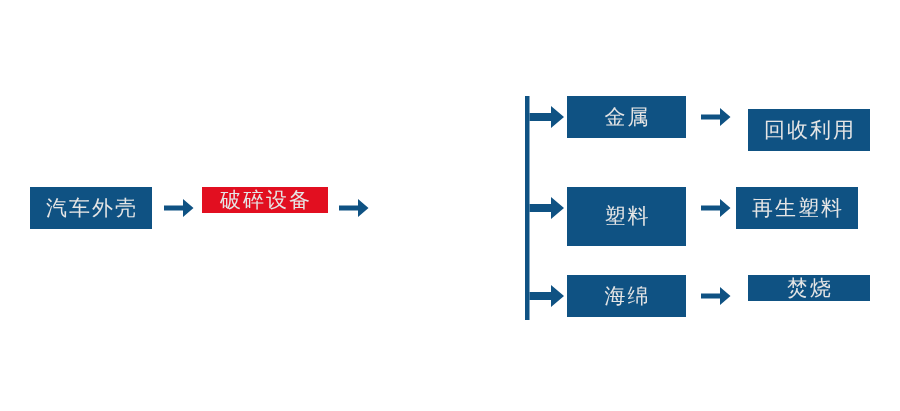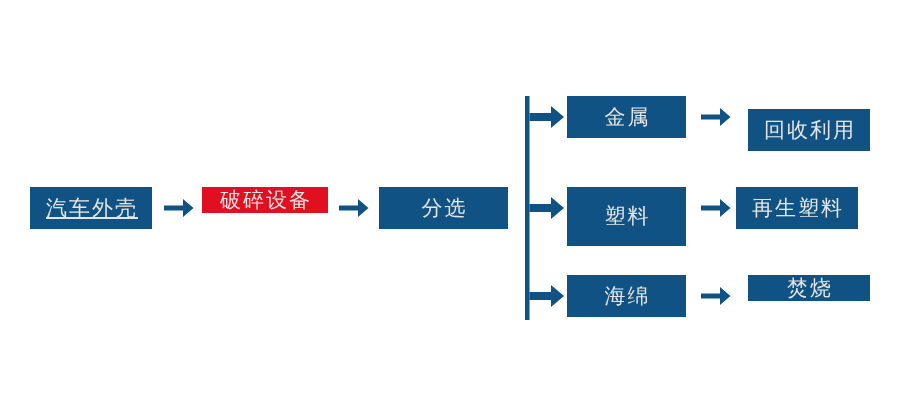--- a/index.html
+++ b/index.html
@@ -48,31 +48,28 @@
   .bus {
     position: absolute;
   }
   .bus svg { display: block; }
 </style>
 </head>
 <body>
 
 <div id="flowchart">
 
-  <div class="node blue" style="left:30px; top:187px; width:122px; height:42px;text-decoration:underline;">
+  <div class="node blue" style="left:30px; top:187px; width:122px; height:42px;">
     <span>汽车外壳</span>
   </div>
 
   <div class="node red" style="left:202px; top:187px; width:126px; height:26px;">
     <span>破碎设备</span>
   </div>
 
-  <div class="node blue" style="left:379px; top:187px; width:129px; height:42px;">
-    <span>分选</span>
-  </div>
 
   <div class="node blue" style="left:567px; top:96px; width:119px; height:42px;">
     <span>金属</span>
   </div>
 
   <div class="node blue" style="left:748px; top:96px; width:122px; height:42px;margin-top:13px;">
     <span>回收利用</span>
   </div>
 
   <div class="node blue" style="left:567px; top:187px; width:119px; height:59px;">

